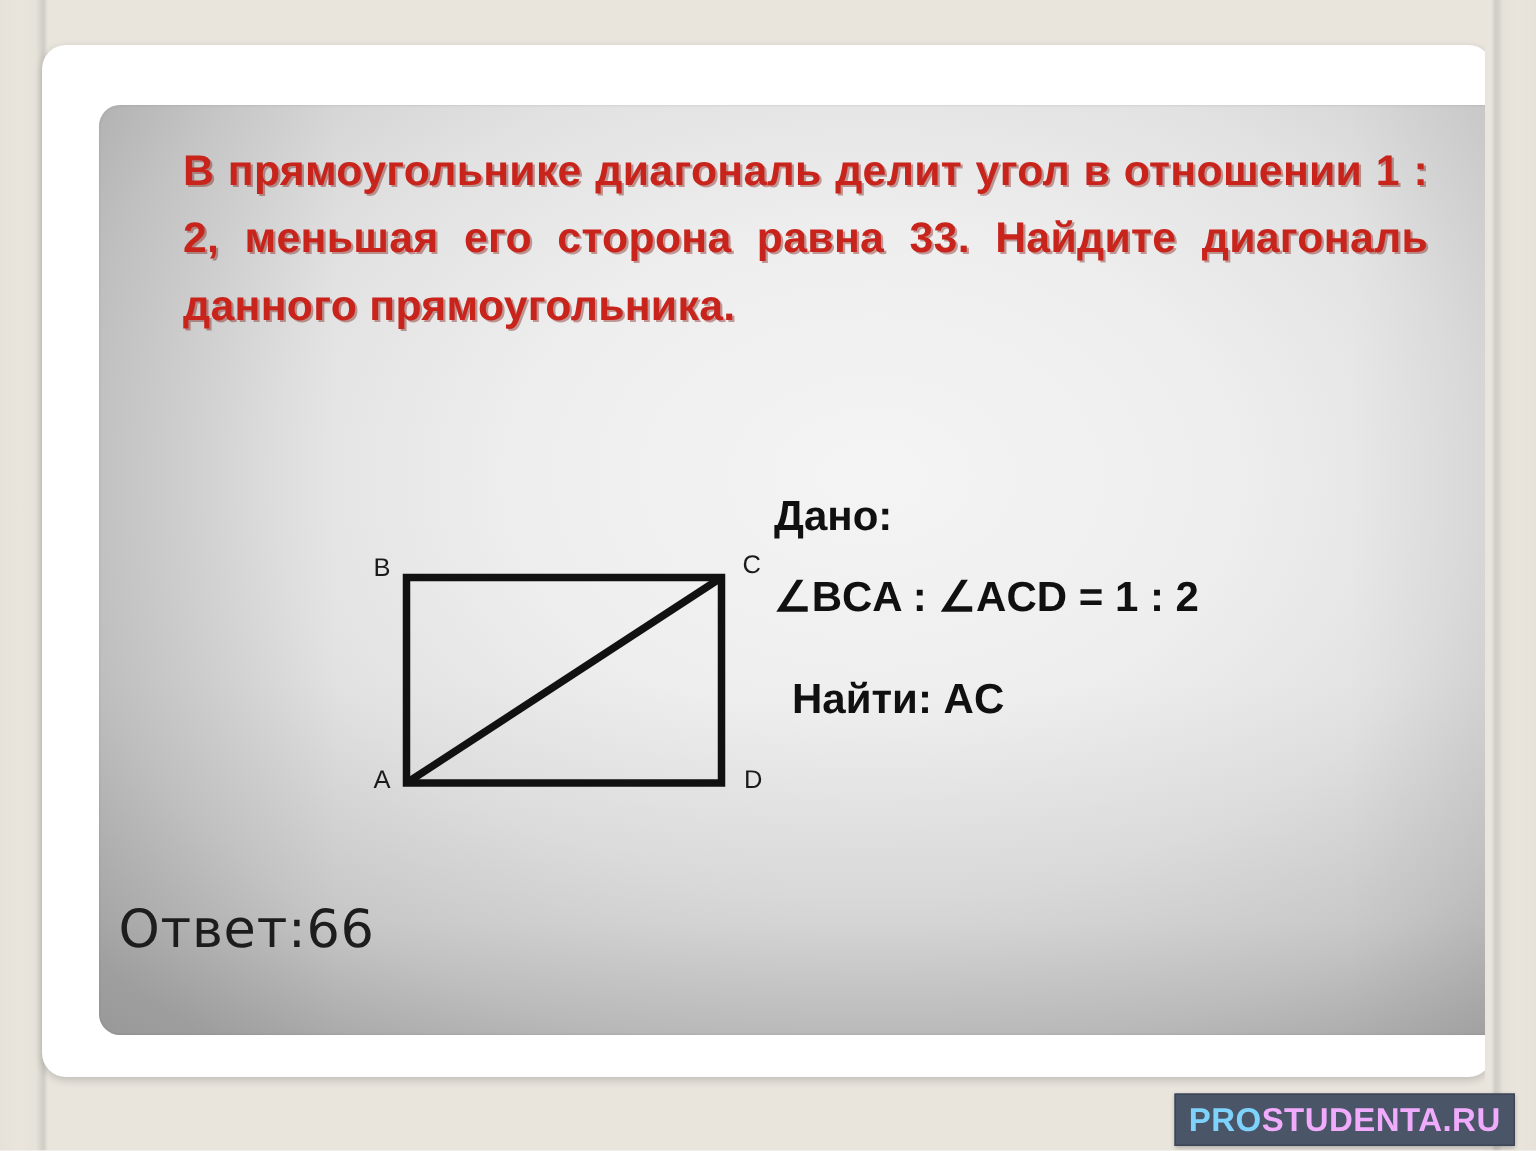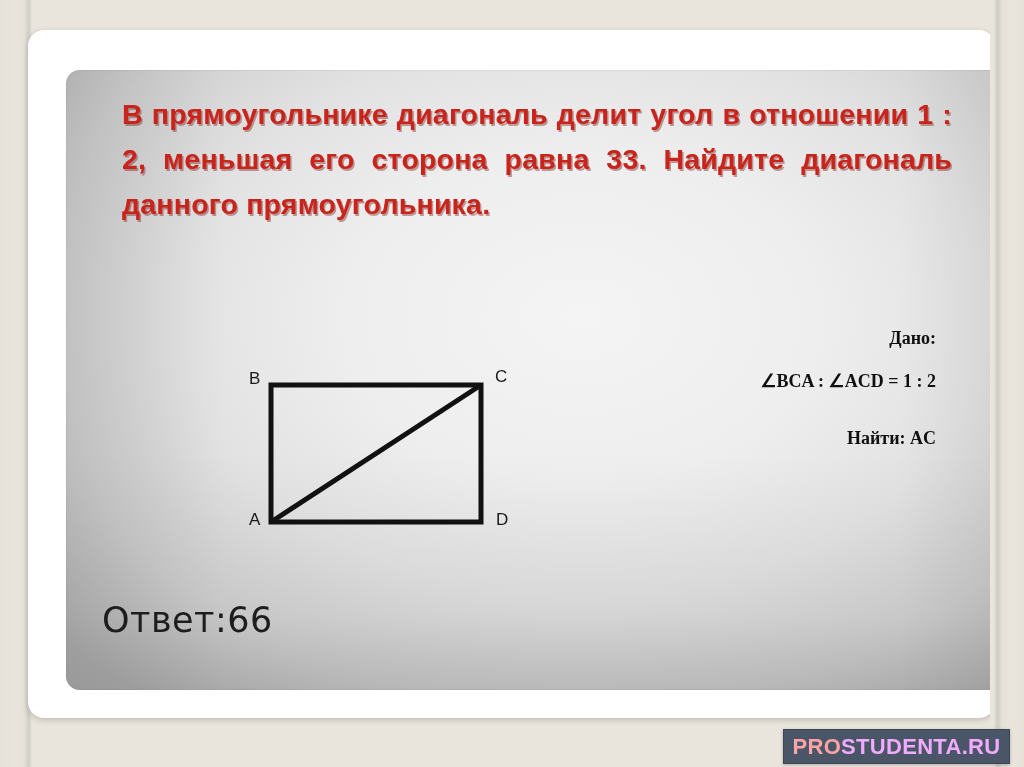--- a/index.html
+++ b/index.html
@@ -127,32 +127,31 @@
   .lbl-d { left: 270px; top: 185px; }
 
   
   .given {
     position: absolute;
     left: 450px;
     top: 258px;
     width: 420px;
     z-index: 3;
     color: #101010;
-    font-size: 18px;
+    font-size: 28px;
     font-weight: bold;
-    font-family: Liberation Serif, serif;
-    text-align: right;
+    font-family: Liberation Sans, sans-serif;
   }
   .given-line { margin-bottom: 21px; white-space: nowrap; }
   .given-line.indent { padding-left: 12px; margin-bottom: 0; margin-top: 36px; }
 
   
   .answer {
     position: absolute;
-    left: 36px;
+    left: 13px;
     top: 530px;
     z-index: 3;
     color: #1d1d1d;
     font-size: 35px;
     font-weight: normal;
     letter-spacing: 0.5px;
     font-family: "DejaVu Sans", sans-serif;
   }
 
   
@@ -170,21 +169,21 @@
     box-shadow: 0 1px 3px rgba(0,0,0,0.25);
     z-index: 10;
   }
   .wm-text {
     font-size: 22px;
     font-weight: bold;
     letter-spacing: 0.3px;
     font-family: "Liberation Sans", sans-serif;
     white-space: nowrap;
   }
-  .wm-pro { color: #fca5a5; }
+  .wm-pro { color: #7dd3fc; }
   .wm-rest { color: #f0abfc; }
 </style>
 </head>
 <body>
 
 <div id="page-root">
 
   <div class="card-frame">
 
     <div class="slide">

